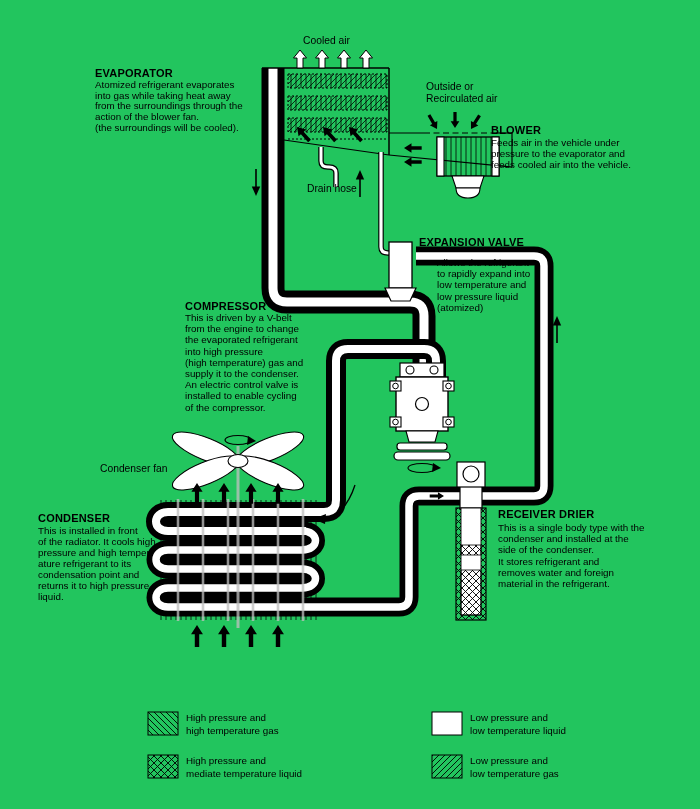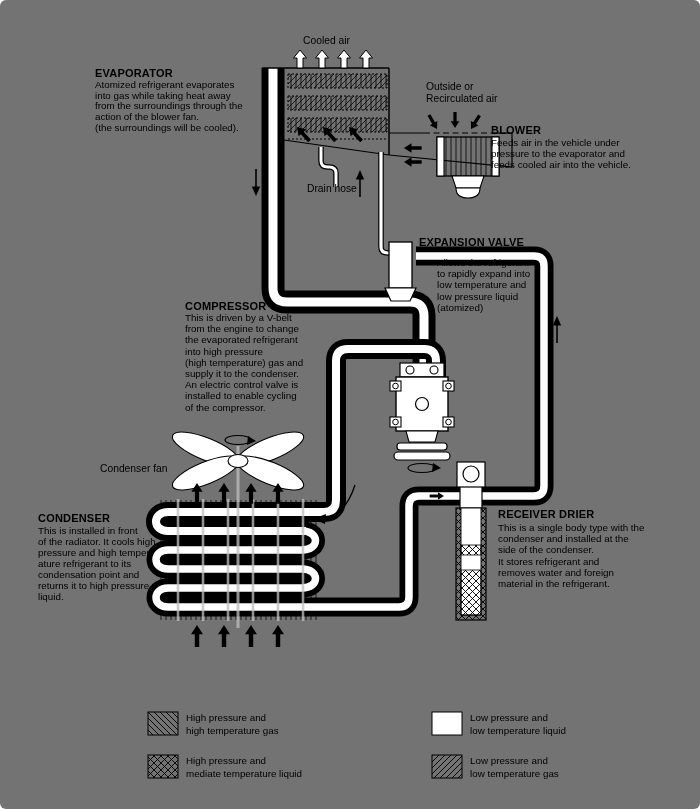--- a/index.html
+++ b/index.html
@@ -1,16 +1,16 @@
 <!DOCTYPE html>
 <html><head>
 <meta charset="utf-8">
 <style>
   html,body{margin:0;padding:0;background:#fff;}
-  .stage{position:relative;width:700px;height:809px;background:#737373;overflow:hidden;border-radius:6px;}
+  .stage{position:relative;width:700px;height:809px;background:#22c55e;overflow:hidden;}
   svg text{font-family:"Liberation Sans","DejaVu Sans",sans-serif;fill:#000;}
   .h{font-size:11px;font-weight:bold;letter-spacing:.2px;}
   .t{font-size:9.8px;}
   .lbl{font-size:10.3px;}
 </style>
 </head>
 <body>
 
 <div class="stage">
 <svg width="700" height="809" viewBox="0 0 700 809">

